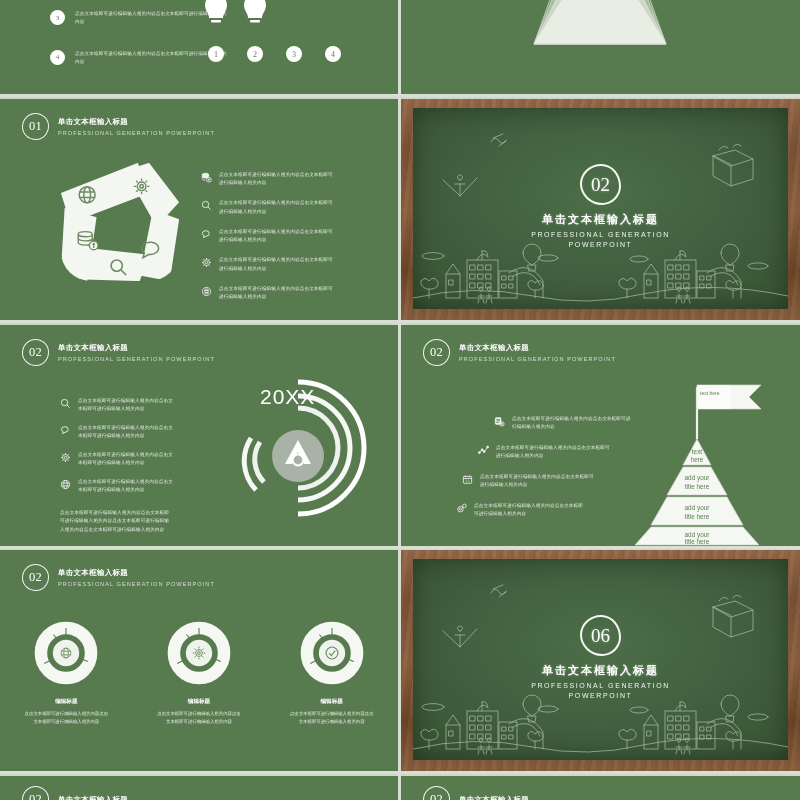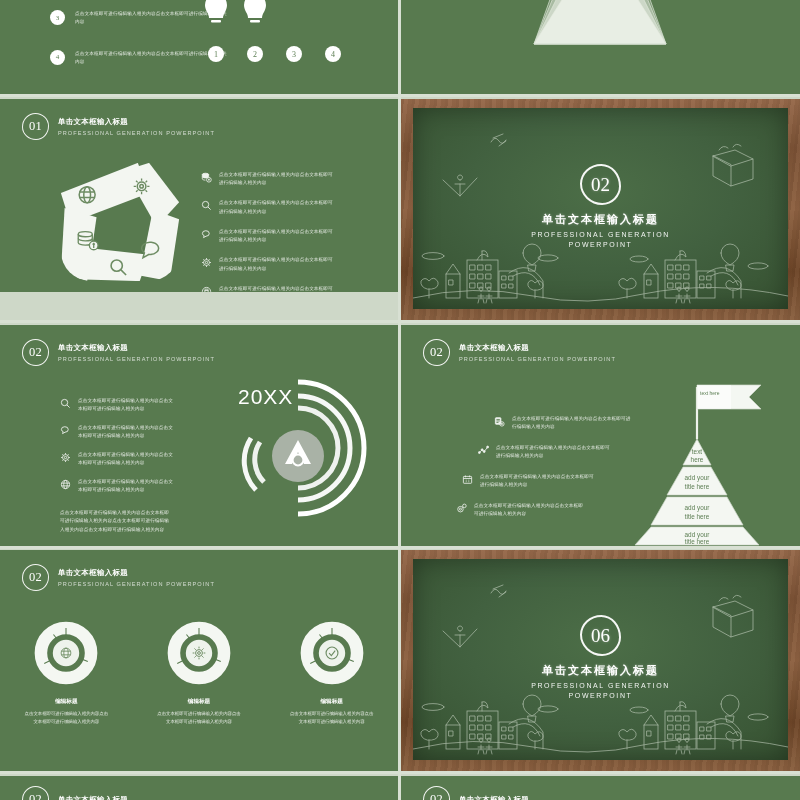--- a/index.html
+++ b/index.html
@@ -129,21 +129,21 @@
         <path d="M199 30 L265 162 L133 162 Z" fill="#eef2ec" fill-opacity=".55"></path>
         <path d="M199 2  L265 162 L133 162 Z" fill="#e9eee6" fill-opacity=".38"></path>
         <path d="M199 -22 L265 162 L133 162 Z" fill="#e4eadf" fill-opacity=".3"></path>
       </g>
       <path d="M120 40 L160 40 L178 24" stroke="#e6ece3" stroke-width=".7" fill="none"></path>
       <path d="M279 40 L240 40 L222 24" stroke="#e6ece3" stroke-width=".7" fill="none"></path>
     </svg>
 
   </div>
 
-  <div class="slide col-l" style="top:99px;height:193px;">
+  <div class="slide col-l" style="top:99px;height:221px;">
     <div class="s-head">
       <div class="s-num">01</div>
       <div class="s-head-txt">
         <div class="s-title">单击文本框输入标题</div>
         <div class="s-sub">PROFESSIONAL GENERATION POWERPOINT</div>
       </div>
     </div>
 
     <svg class="shutter" viewBox="0 0 130 130" style="left:59px;top:62px;width:122px;height:122px;">
       <defs>
@@ -365,21 +365,21 @@
         <path d="M70 4 a66 66 0 0 1 0 132"></path>
         <path d="M70 18 a52 52 0 0 1 0 104" opacity=".95"></path>
         <path d="M70 30 a40 40 0 0 1 0 80" opacity=".9"></path>
         <path d="M28 112 a42 42 0 0 1 -5 -52" opacity=".95"></path>
         <path d="M36 104 a32 32 0 0 1 -4 -40" opacity=".9"></path>
       </g>
       <circle cx="70" cy="78" r="26" fill="#a9b2a6"></circle>
       <path d="M70 62 l13 24 h-7 l-6 -12 l-6 12 h-7z" fill="#fff"></path>
       <circle cx="70" cy="82" r="5.4" fill="#a9b2a6" stroke="#fff" stroke-width="2"></circle>
     </svg>
-    <div style="position:absolute;left:238px;top:60px;color:#fff;font-size:21px;letter-spacing:1px;font-family:'Liberation Sans',sans-serif;">20XX</div>
+    <div style="position:absolute;left:260px;top:60px;color:#fff;font-size:21px;letter-spacing:1px;font-family:'Liberation Sans',sans-serif;">20XX</div>
   </div>
 
   <div class="slide col-r" style="top:325px;height:221px;">
     <div class="s-head">
       <div class="s-num">02</div>
       <div class="s-head-txt">
         <div class="s-title">单击文本框输入标题</div>
         <div class="s-sub">PROFESSIONAL GENERATION POWERPOINT</div>
       </div>
     </div>

